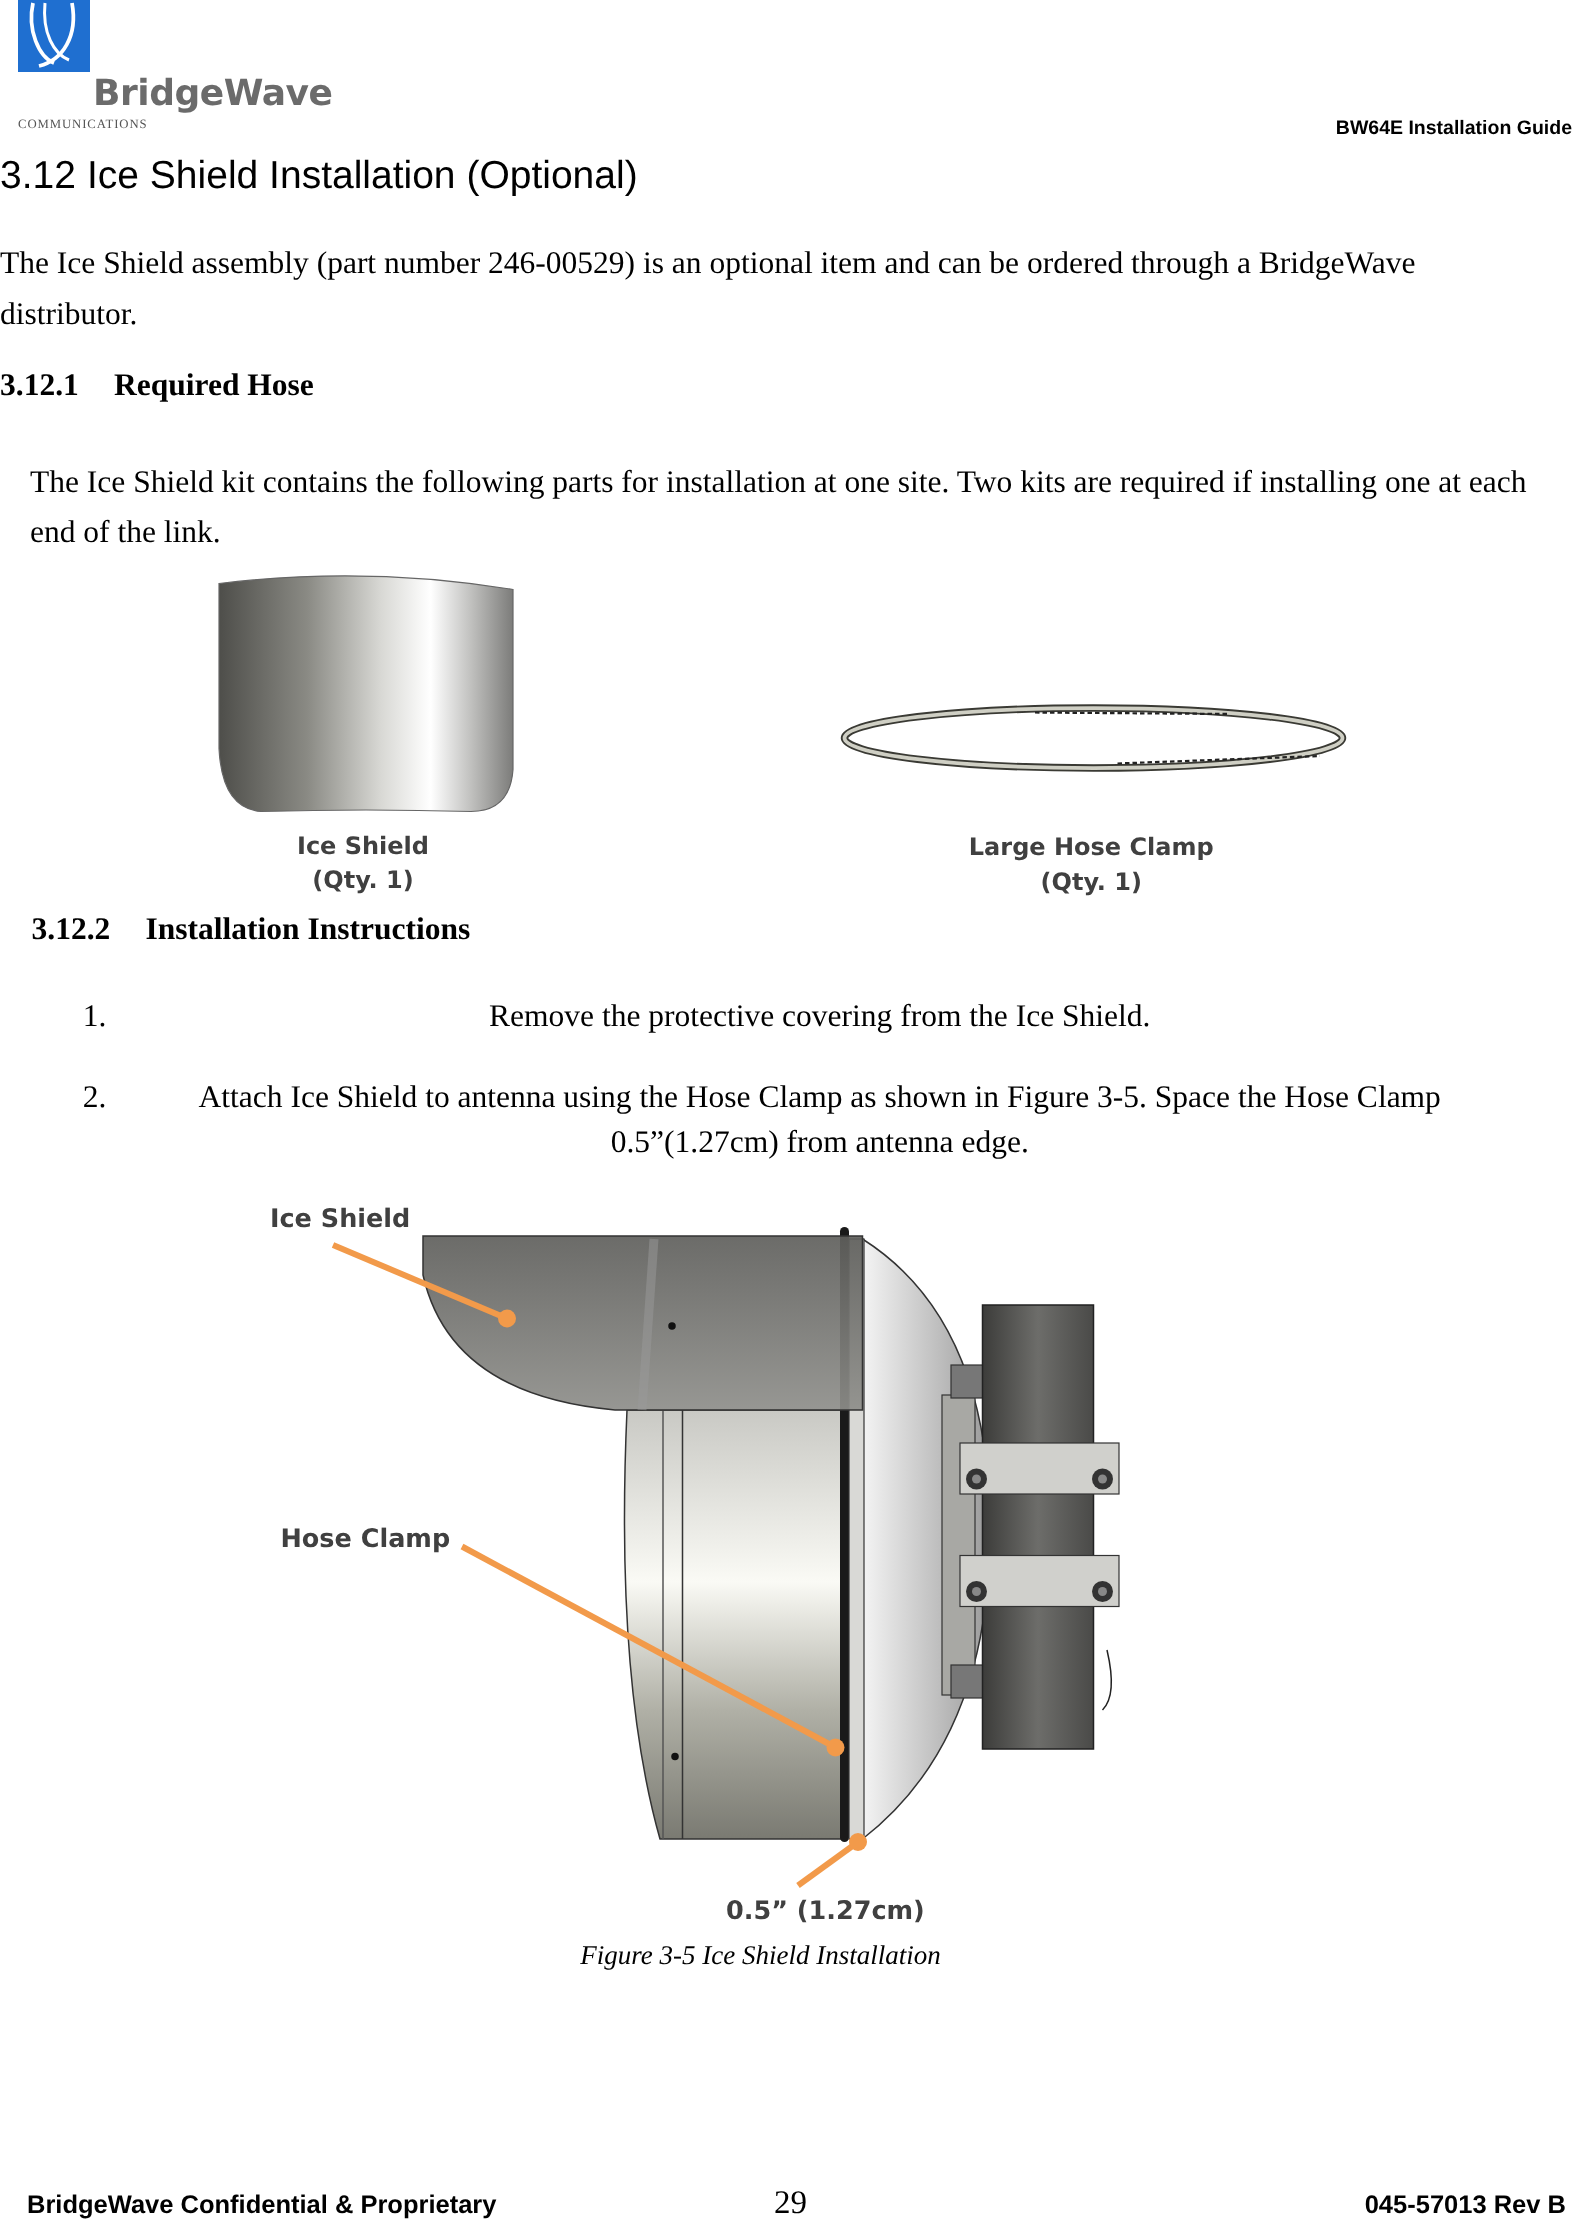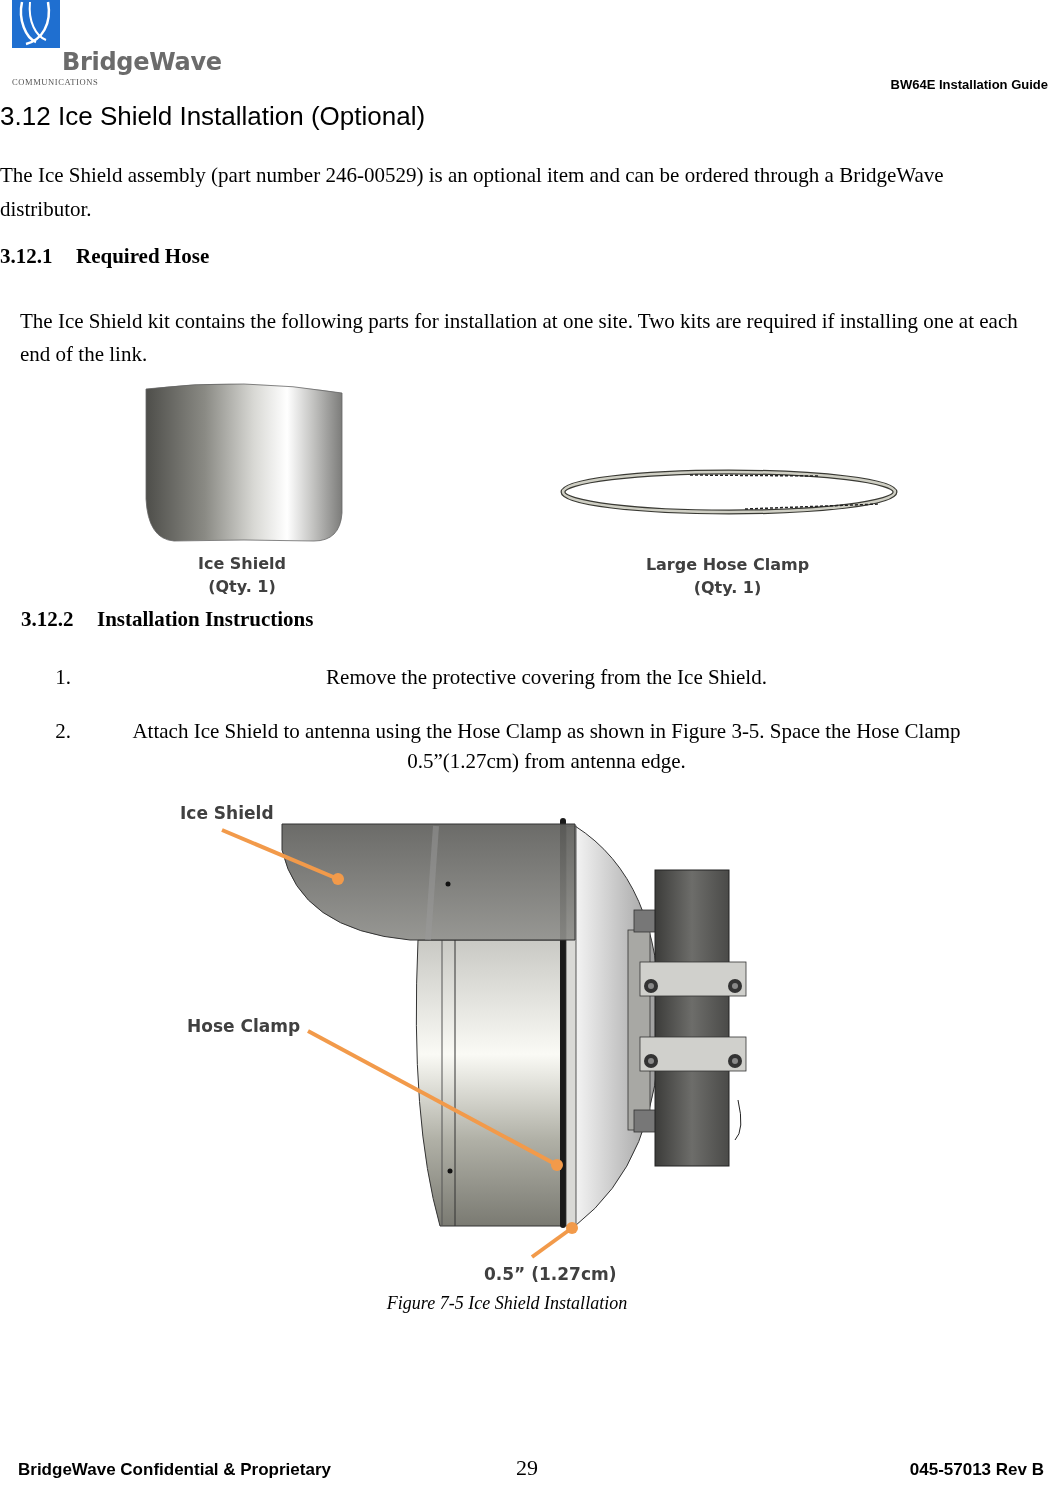--- a/index.html
+++ b/index.html
@@ -164,17 +164,17 @@
     <circle cx="338" cy="879" r="6" fill="#f29a4a"></circle>
     <line x1="308" y1="1031" x2="557" y2="1165" stroke="#f29a4a" stroke-width="4"></line>
     <circle cx="557" cy="1165" r="6" fill="#f29a4a"></circle>
     <line x1="532" y1="1257" x2="572" y2="1228" stroke="#f29a4a" stroke-width="4"></line>
     <circle cx="572" cy="1228" r="6" fill="#f29a4a"></circle>
   </svg>
 </div>
 <div class="abs callout cal" style="left:180px; top:803px;">Ice Shield</div>
 <div class="abs callout cal" style="left:187px; top:1016px;">Hose Clamp</div>
 <div class="abs callout cal" style="left:484px; top:1264px;">0.5” (1.27cm)</div>
-<div class="abs caption serif">Figure 7-5 Ice Shield Installation</div>
+<div class="abs caption serif">Figure 3-5 Ice Shield Installation</div>
 
 <div class="abs footer-left sans">BridgeWave Confidential &amp; Proprietary</div>
 <div class="abs footer-page serif">29</div>
 <div class="abs footer-right sans">045-57013 Rev B</div>
 
 </body></html>

